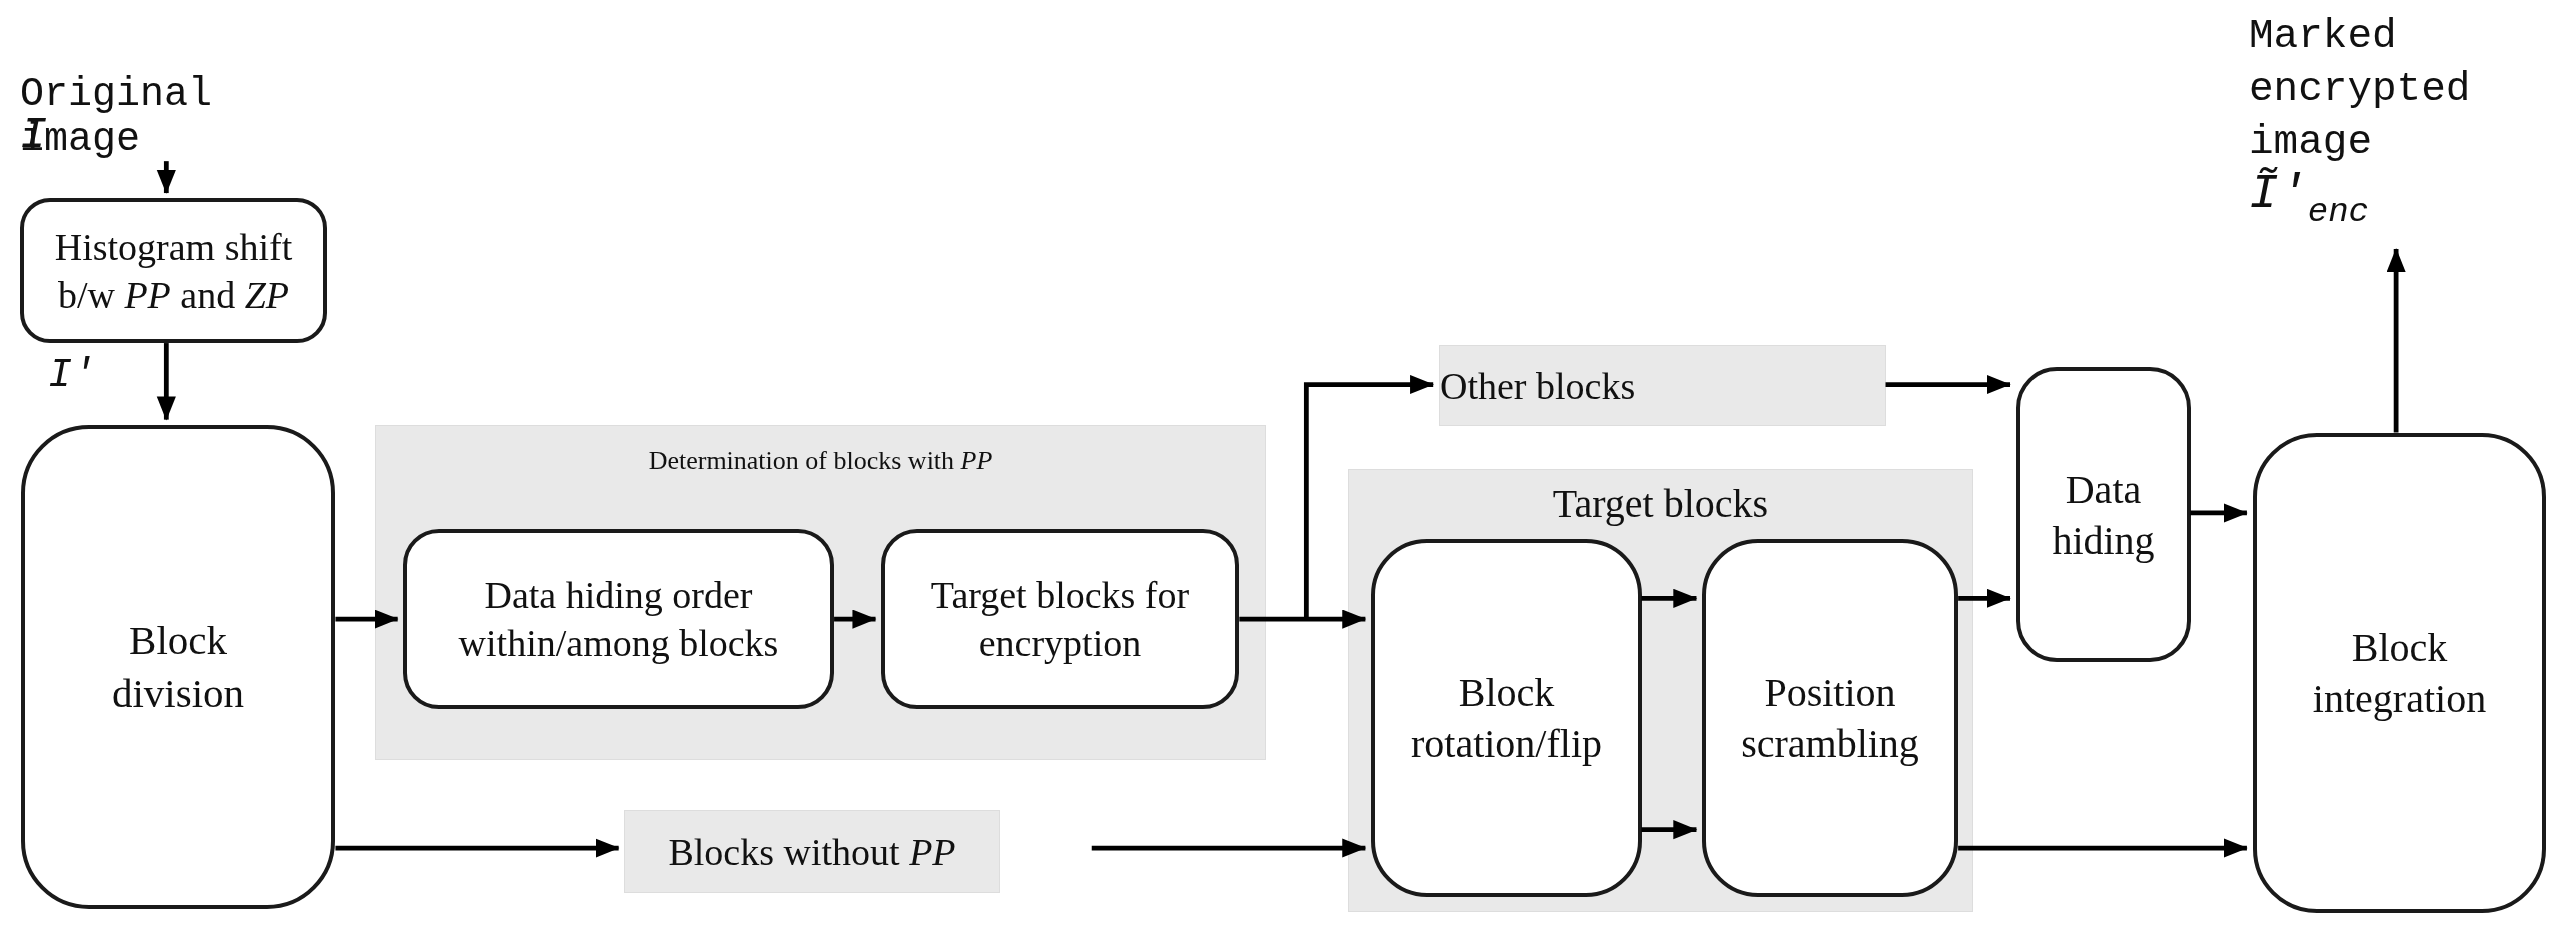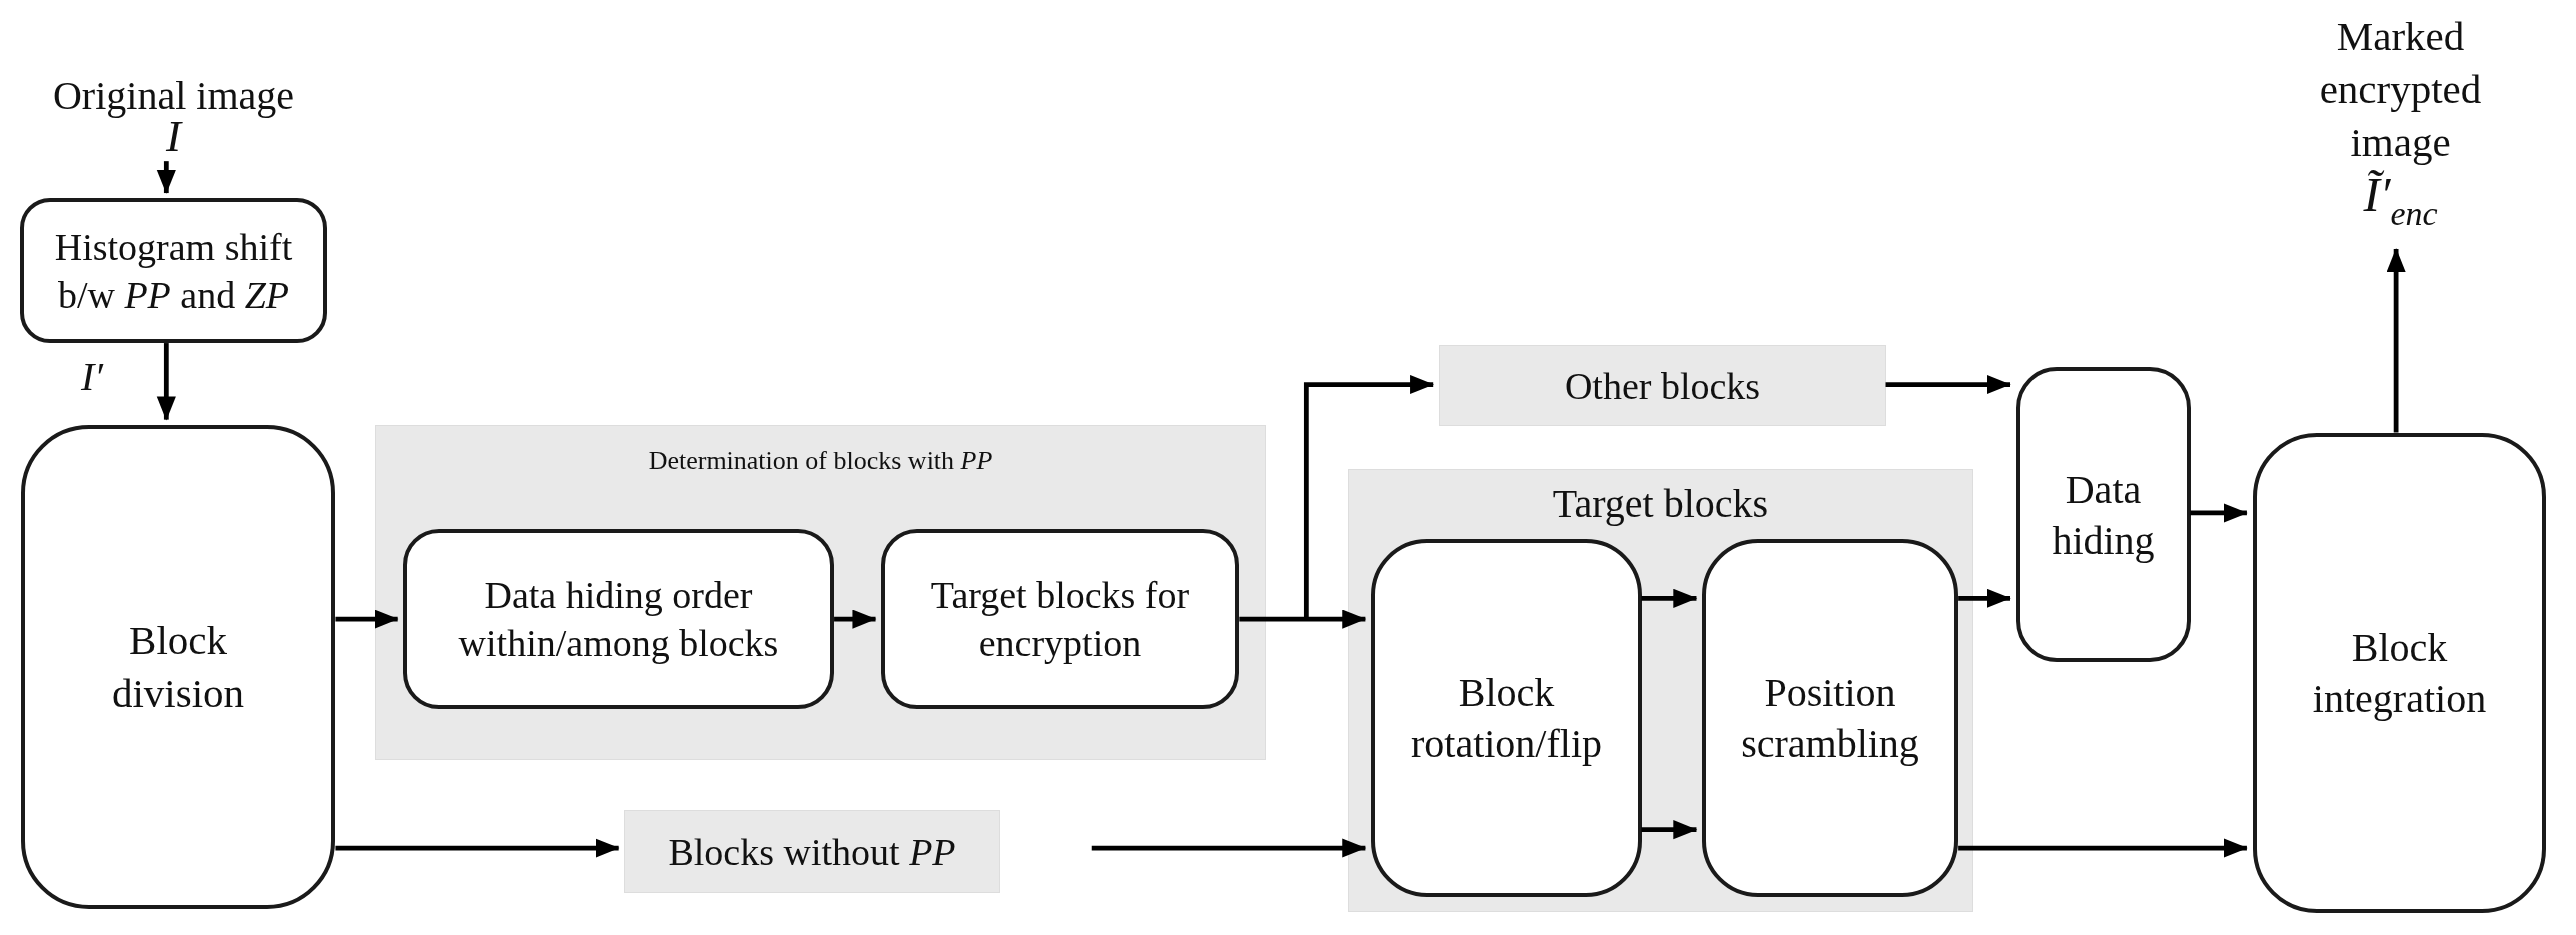--- a/index.html
+++ b/index.html
@@ -13,39 +13,39 @@
   .box{
     position:absolute;background:#ffffff;border:4px solid #1a1a1a;box-sizing:border-box;
     display:flex;flex-direction:column;justify-content:center;align-items:center;
     text-align:center;
     font-family:Liberation Serif, serif;
   }
   .box .ln{display:block;}
   .gtitle{
     position:absolute;left:0;right:0;text-align:center;white-space:nowrap;
   }
-  .lbl{position:absolute;text-align:center;}
+  .lbl{position:absolute;text-align:left;font-family:Liberation Mono, monospace;}
   .it{font-style:italic;}
   .arrows{position:absolute;left:0;top:0;pointer-events:none;}
   sub.encsub{font-size:34px;font-style:italic;vertical-align:baseline;position:relative;top:14.4px;line-height:0;}
 </style>
 </head>
 <body>
 
 <div class="canvas">
 
   <div class="gray" style="left:375px;top:425px;width:891px;height:335px;">
     <div class="gtitle" style="top:20px;font-size:26px;"><span>Determination of blocks with </span><span class="it">PP</span></div>
   </div>
 
   <div class="gray" style="left:1348px;top:469px;width:625px;height:443px;">
     <div class="gtitle" style="top:9.6px;font-size:40px;">Target blocks</div>
   </div>
 
-  <div class="gray" style="left:1439px;top:345px;width:447px;height:81px;display:flex;align-items:center;justify-content:center;font-size:38px;">
+  <div class="gray" style="left:1439px;top:345px;width:447px;height:81px;display:flex;align-items:center;justify-content:flex-start;font-size:38px;">
     <span>Other blocks</span>
   </div>
 
   <div class="gray" style="left:624px;top:810px;width:376px;height:83px;display:flex;align-items:center;justify-content:center;font-size:38px;">
     <span><span>Blocks without </span><span class="it">PP</span></span>
   </div>
 
   <div class="box" style="left:20px;top:198px;width:307px;height:145px;border-radius:30px;font-size:38px;line-height:48px;">
     <span class="ln">Histogram shift</span>
     <span class="ln"><span>b/w </span><span class="it">PP</span><span> and </span><span class="it">ZP</span></span>

